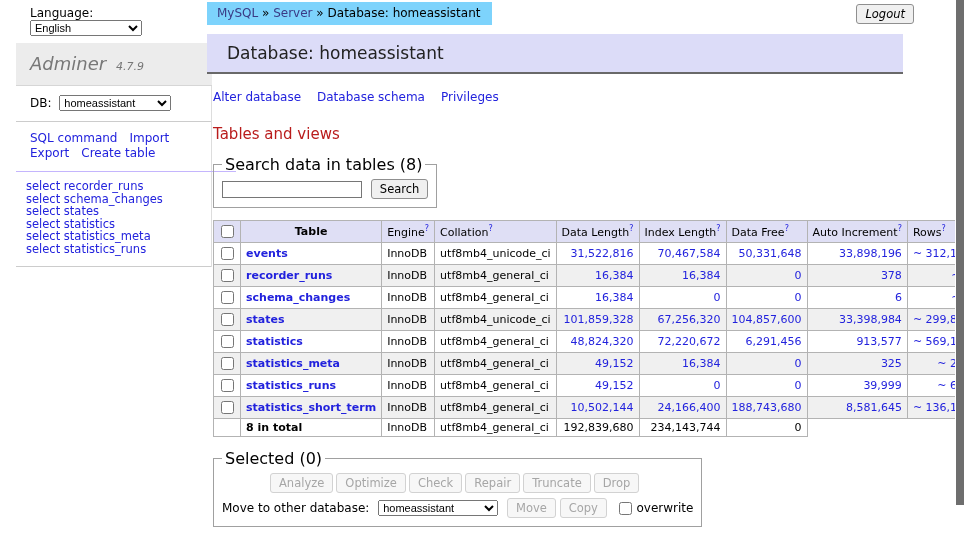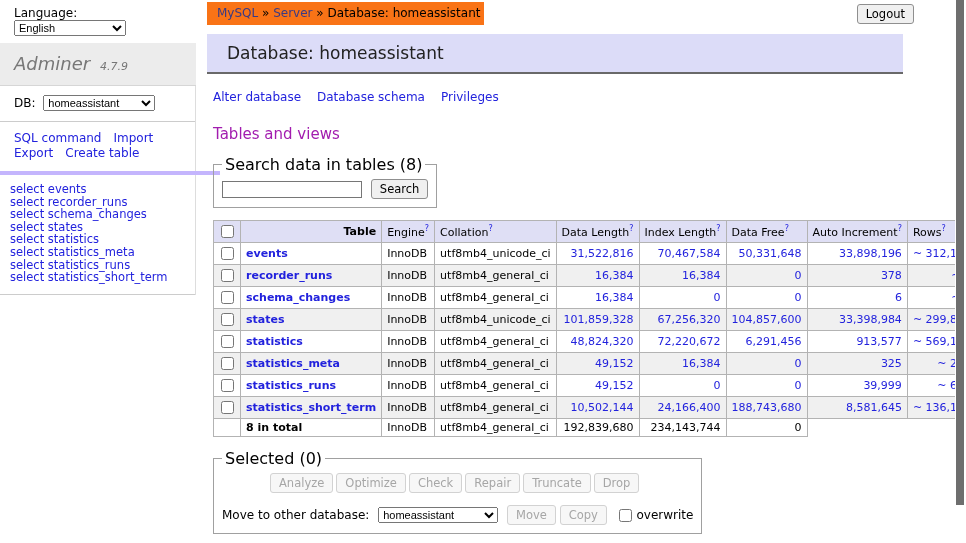--- a/index.html
+++ b/index.html
@@ -4,76 +4,76 @@
 <style>
   * { box-sizing: border-box; }
   html,body { margin:0; padding:0; }
   body {
     width:966px; height:543px; overflow:hidden; position:relative;
     background:#fff; color:#000;
     font-family:"DejaVu Sans","Liberation Sans",sans-serif; font-size:12px;
   }
   a.lnk { color:#2222dd; text-decoration:none; cursor:pointer; }
   
-  #sidebar { position:absolute; left:0; top:0; width:196px; height:543px; }
+  #sidebar { position:absolute; left:16px; top:0; width:196px; height:543px; }
   #lang-row { padding:6px 14px 7px 14px; }
   #lang-row select { width:112px; font-size:11px; }
   #app-title {
     margin:0; background:#ececec; color:#777; font-style:italic; font-weight:normal;
     font-size:18px; padding:10px 10px 11px 14px; border-bottom:1px solid #d6d6d6;
   }
   #app-title .version { font-size:11px; color:#777; margin-left:4px; }
   #menu { border-right:1px solid #ddd; }
   #db-row { padding:9px 12px 10px 14px; border-bottom:1px solid #ccc; }
   #db-row select { width:112px; font-size:11px; }
   #db-row label { margin-right:4px; }
-  #sidebar-action-links { padding:9px 28px 10px 14px; border-bottom:4px solid #c4b5fd; width:220px; }
+  #sidebar-action-links { padding:9px 28px 10px 14px; border-bottom:1px solid #c4b5fd; width:220px; }
   #sidebar-action-links a.lnk { margin-right:12px; line-height:15px; display:inline-block; }
   #sidebar-tables { padding:8px 12px 10px 10px; border-bottom:1px solid #ccc; }
   #sidebar-tables .trow { line-height:12.6px; white-space:nowrap; font-size:11.5px; }
   
   #content { margin-left:207px; position:relative; }
   #breadcrumb {
-    display:inline-block; background:#f97316; padding:4px 4px 5px 10px; margin-top:2px;
+    display:inline-block; background:#7dd3fc; padding:4px 12px 5px 10px; margin-top:2px;
     font-size:12px;
   }
   #breadcrumb a.bc { color:#3a3a85; text-decoration:none; }
-  #logout-btn { position:absolute; top:4px; right:52px; }
+  #logout-btn { position:absolute; top:4px; right:52px;font-style:italic; }
   button.btn {
     font-family:inherit; font-size:11.5px; background:#f0f0f0; border:1px solid #8f8f8f;
     border-radius:3px; padding:2px 8px; color:#000; cursor:pointer;
   }
   button.btn:disabled { background:#f7f7f7; border-color:#d2d2d2; color:#a6a6a6; }
   
   h2#page-title {
     margin:9px 63px 0 0; padding:9px 20px; background:#dcdcf8; border-bottom:2px solid #696969;
     font-size:17px; font-weight:normal; color:#222;
   }
   #db-nav { margin:16px 0 0 6px; }
   #db-nav a.lnk { margin-right:16px;text-align:center; }
-  h3.sec { font-size:15px; font-weight:normal; margin:21px 6px 0 6px; color:#a21caf; }
+  h3.sec { font-size:15px; font-weight:normal; margin:21px 6px 0 6px; color:#b91c1c; }
   fieldset { border:1px solid #a0a0a0; margin:12px 0 0 6px; padding:5px 8px 8px 8px; display:inline-block; }
   legend { padding:0 3px; font-size:16px; }
   #search-input { width:140px; height:17px; border:1px solid #767676; font-size:11px; margin-right:5px; vertical-align:middle; }
   
   table#tables-table { border-collapse:collapse; margin:12px 0 0 6px; font-size:11px; }
   #tables-table td, #tables-table th { border:1px solid #b3b3b3; padding:2px 5px; height:13px; white-space:nowrap; }
   #tables-table thead td, #tables-table thead th { background:#dfdff5; }
-  #tables-table thead th { font-weight:bold; text-align:right; }
+  #tables-table thead th { font-weight:bold; text-align:center; }
   #tables-table td.cb { text-align:center; width:20px; padding:1px 3px; }
   #tables-table tbody th { text-align:left; }
   #tables-table tbody tr:nth-child(even) { background:#f0f0f0; }
   #tables-table td.num { text-align:right; color:#2222dd; }
   #tables-table tr.total { background:#fff; }
   #tables-table tr.total td.num { color:#000; }
   #tables-table tr.total th { font-weight:bold;border-radius:7px; }
   sup.help { color:#2222dd; font-size:8px; cursor:pointer; }
   #tables-table tbody th a.lnk { font-weight:bold; }
   
-  #selected-buttons { margin-bottom:12px;padding-left:48px; }
+  #selected-buttons { margin-bottom:5px;padding-left:48px; }
   #selected-buttons button { margin-right:3px; }
   #move-row { white-space:nowrap; }
   #move-row select { width:120px; font-size:11px; margin:0 5px; }
   #move-row input[type=checkbox] { margin:0 1px 0 8px; vertical-align:middle; }
   
   p.linkrow { margin:16px 0 0 6px; }
   p.linkrow a.lnk { margin-right:18px; }
   
   #scrollbar { position:absolute; right:0; top:0; width:11px; height:543px; background:#fff; }
   #scrollbar .thumb { position:absolute; left:1px; top:0; width:8px; height:505px; background:#6e6e6e; }
@@ -94,28 +94,26 @@
   </h1>
   <div id="menu">
     <div id="db-row">
       <label>DB:</label>
       <select>
         <option>homeassistant</option>
       </select>
     </div>
     <div id="sidebar-action-links"><a class="lnk" href="#">SQL command</a><a class="lnk" href="#">Import</a><a class="lnk" href="#">Export</a><a class="lnk" href="#">Create table</a></div>
     <div id="sidebar-tables">
-        <div class="trow"><a class="lnk" href="#">select</a> <a class="lnk" href="#">events</a></div>
         <div class="trow"><a class="lnk" href="#">select</a> <a class="lnk" href="#">recorder_runs</a></div>
         <div class="trow"><a class="lnk" href="#">select</a> <a class="lnk" href="#">schema_changes</a></div>
         <div class="trow"><a class="lnk" href="#">select</a> <a class="lnk" href="#">states</a></div>
         <div class="trow"><a class="lnk" href="#">select</a> <a class="lnk" href="#">statistics</a></div>
         <div class="trow"><a class="lnk" href="#">select</a> <a class="lnk" href="#">statistics_meta</a></div>
         <div class="trow"><a class="lnk" href="#">select</a> <a class="lnk" href="#">statistics_runs</a></div>
-        <div class="trow"><a class="lnk" href="#">select</a> <a class="lnk" href="#">statistics_short_term</a></div>
       </div>
   </div>
 </div>
 
 <div id="content">
   <div id="breadcrumb"><a class="bc" href="#">MySQL</a> » <a class="bc" href="#">Server</a> » <span>Database: homeassistant</span></div>
   <button id="logout-btn" class="btn">Logout</button>
 
   <h2 id="page-title">Database: homeassistant</h2>
 

